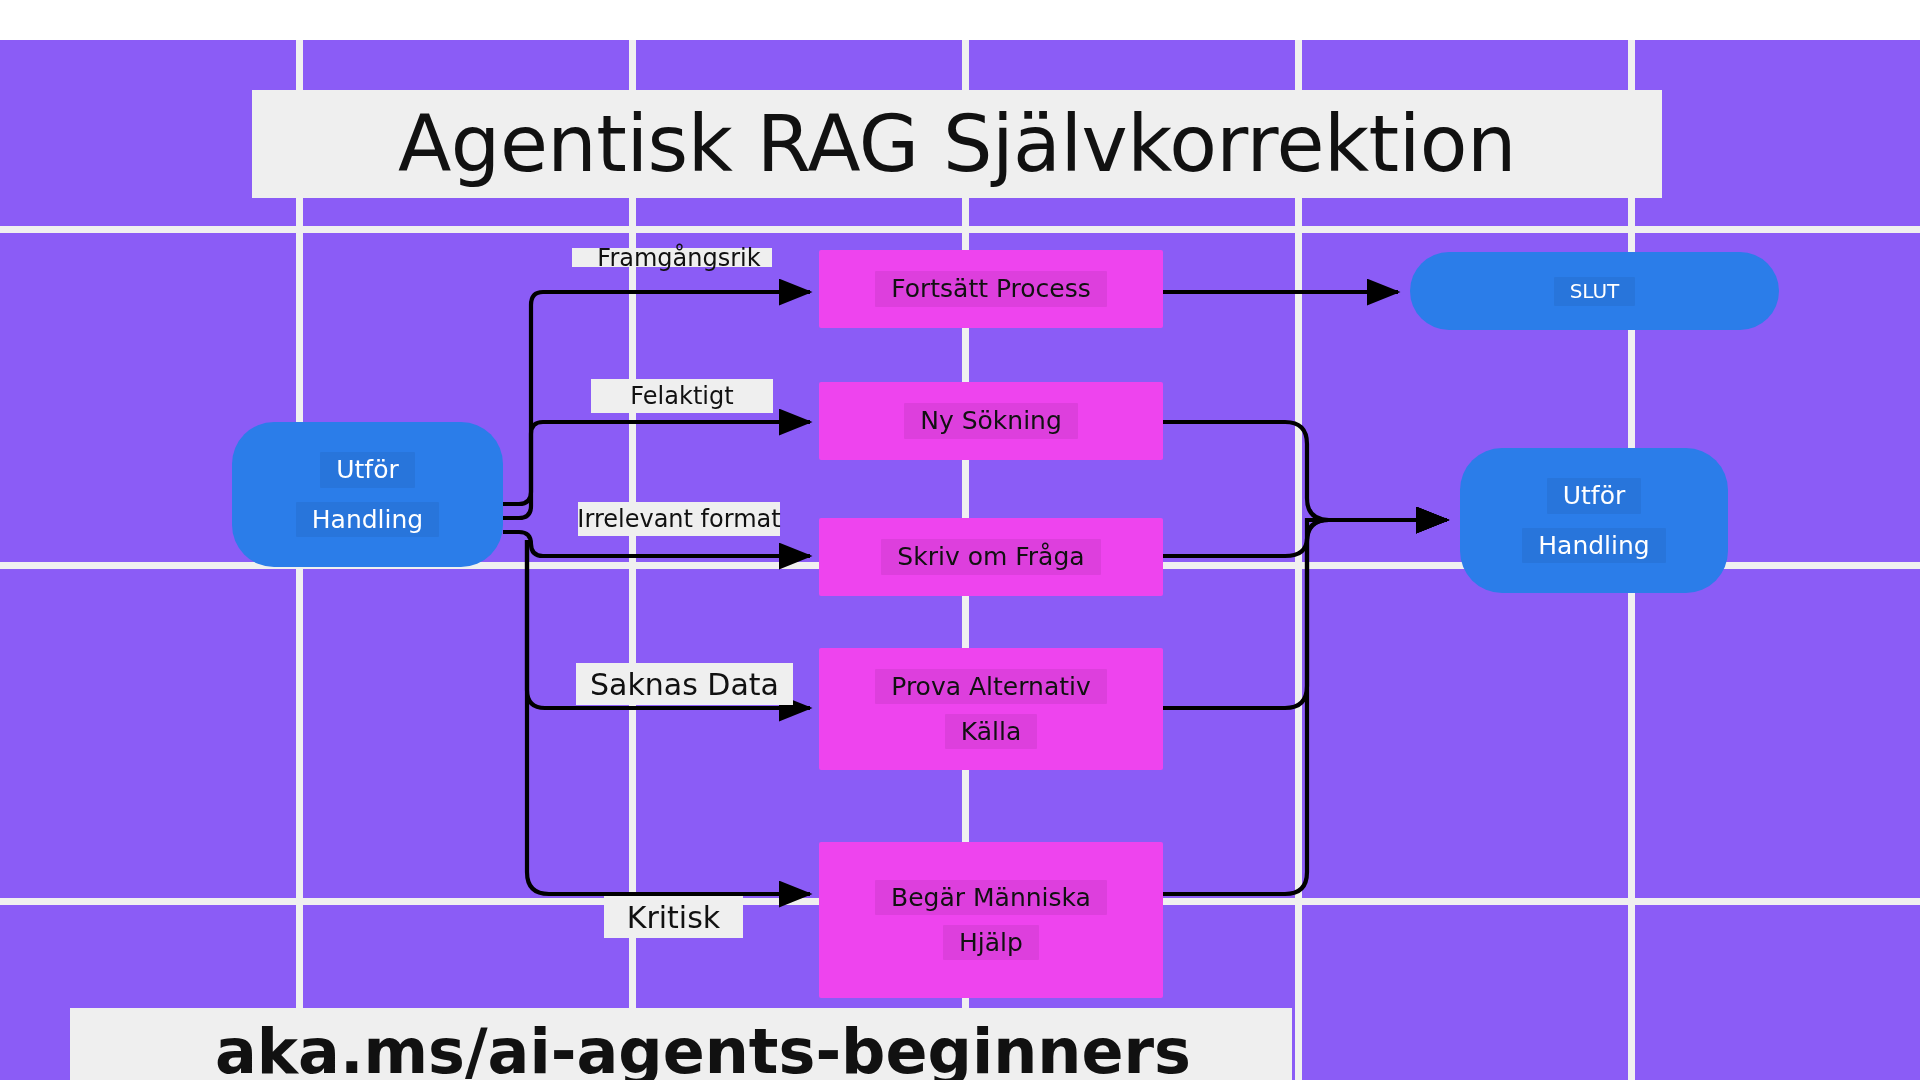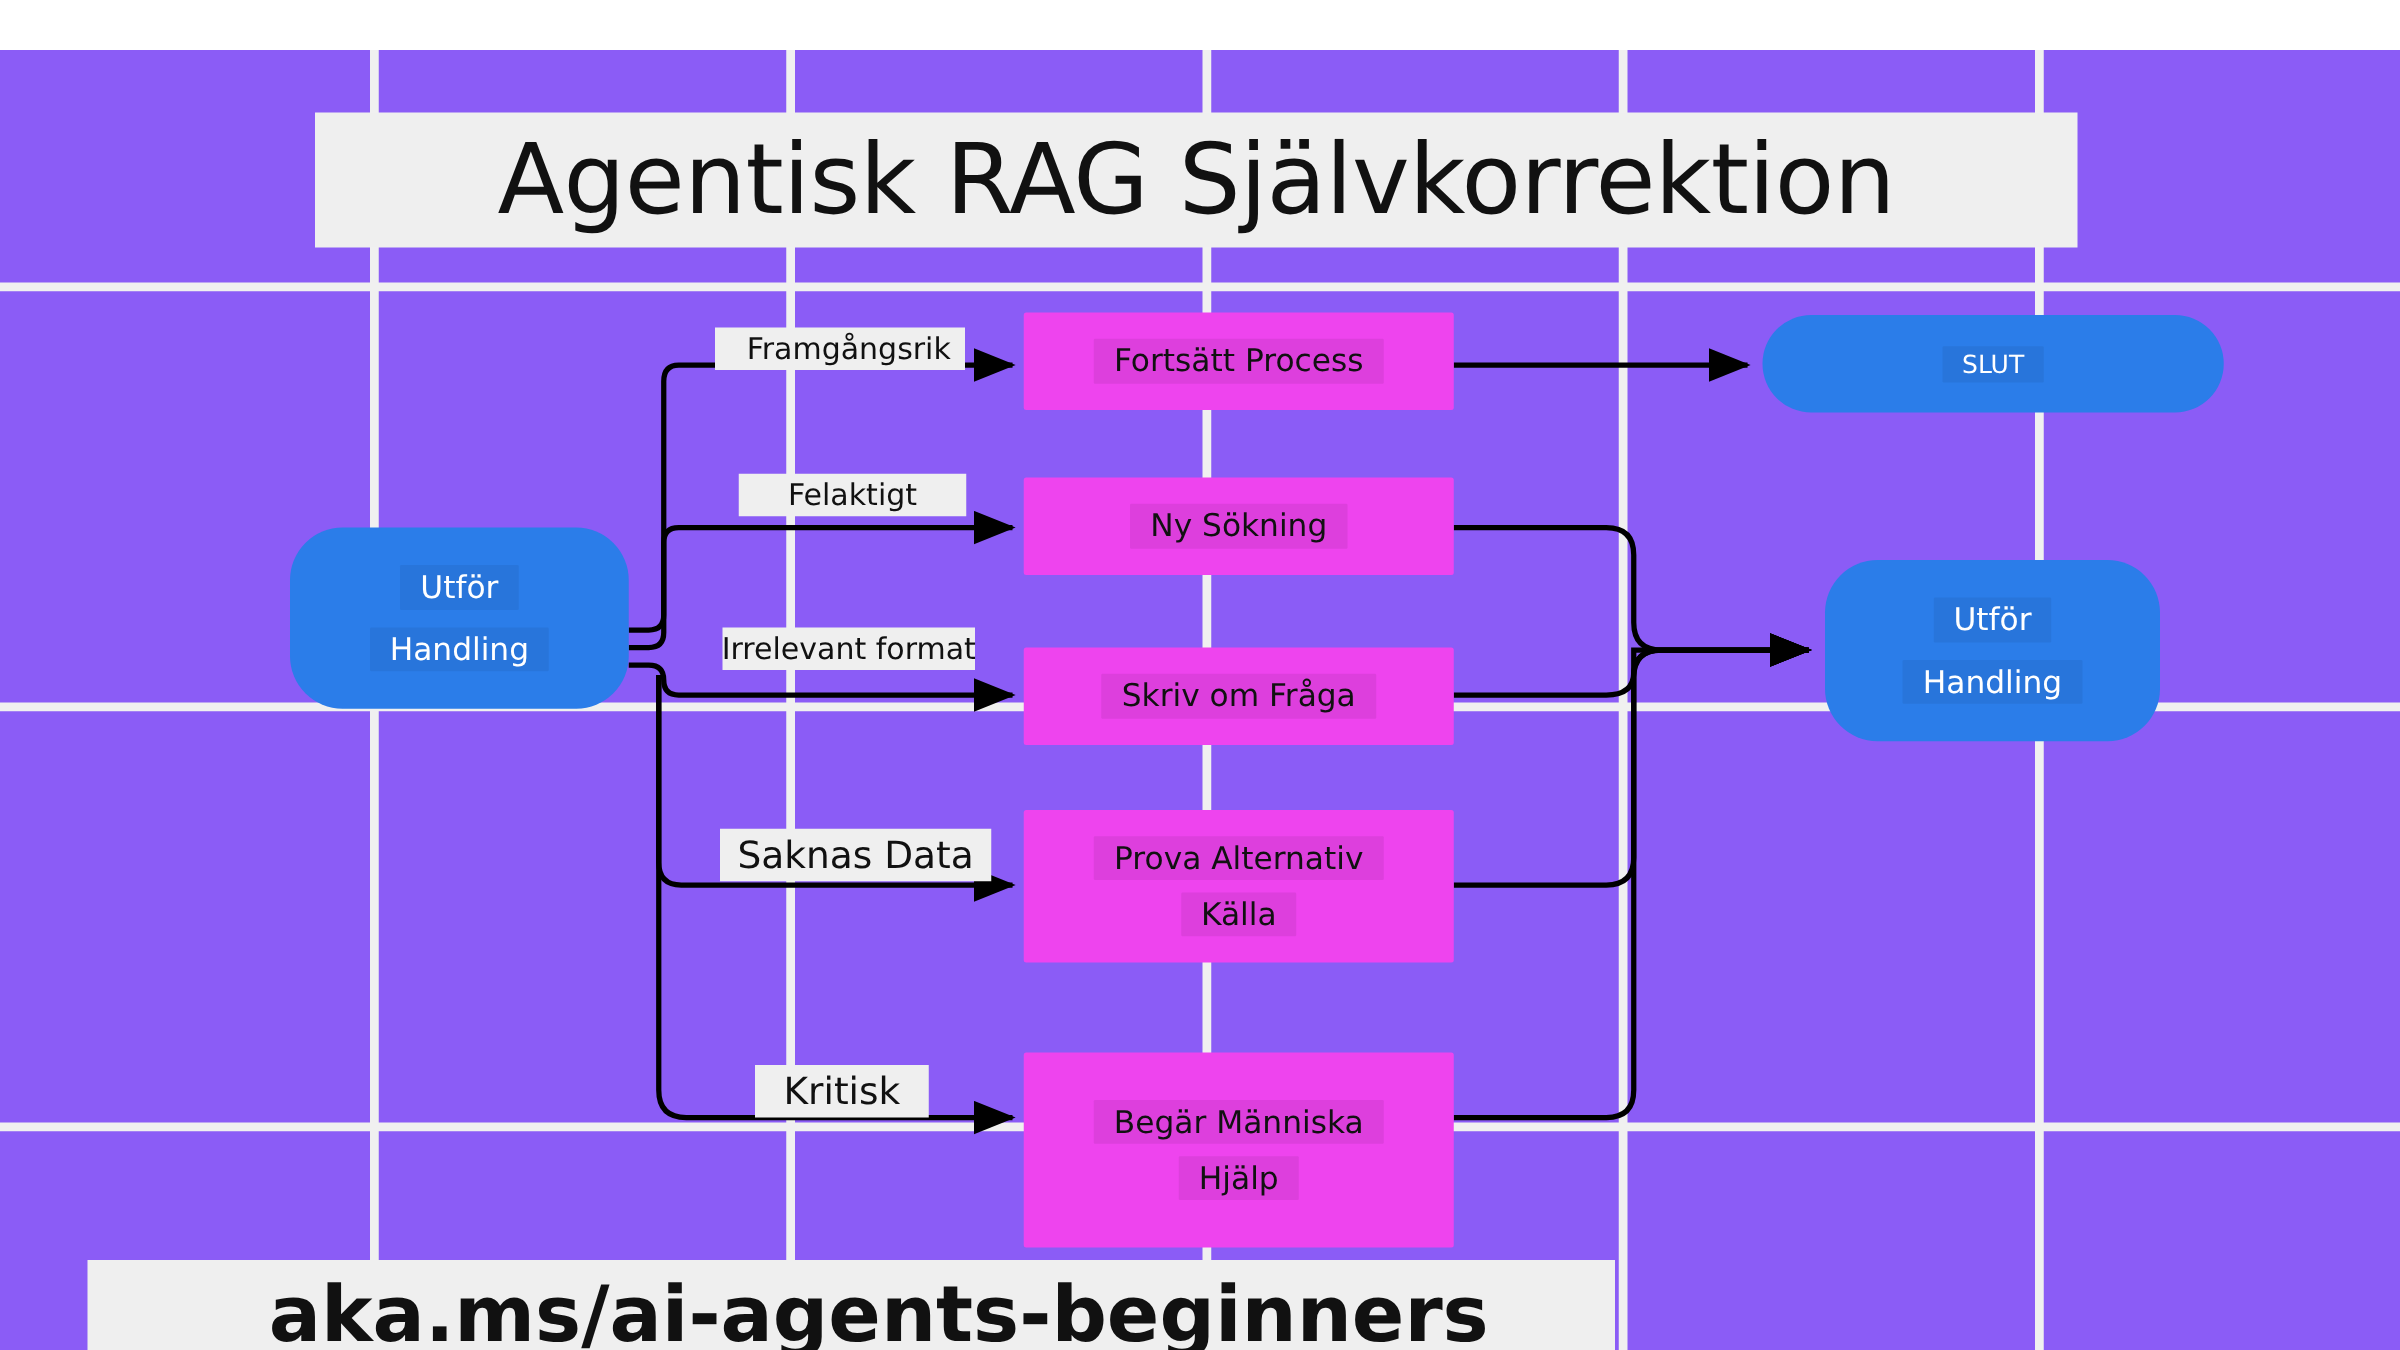--- a/index.html
+++ b/index.html
@@ -162,27 +162,27 @@
 
   <div class="node pill-node" style="left:1410px; top:212px; width:369px; height:78px;">
     <span class="tline">SLUT</span>
   </div>
 
   <div class="node blue-node" style="left:1460px; top:408px; width:268px; height:145px;">
     <span class="tline">Utför</span>
     <span class="tline">Handling</span>
   </div>
 
-  <div class="edge-label" style="left:572px; top:222px; width:200px; height:34px;padding-left:24px;">Framgångsrik</div>
+  <div class="edge-label" style="left:572px; top:208px; width:200px; height:19px;padding-left:24px;">Framgångsrik</div>
 
   <div class="edge-label" style="left:591px; top:339px; width:182px; height:34px;">Felaktigt</div>
 
   <div class="edge-label" style="left:578px; top:462px; width:202px; height:34px;">Irrelevant format</div>
 
   <div class="edge-label lg" style="left:576px; top:623px; width:217px; height:42px;">Saknas Data</div>
 
-  <div class="edge-label lg" style="left:604px; top:812px; width:139px; height:42px;">Kritisk</div>
+  <div class="edge-label lg" style="left:604px; top:856px; width:139px; height:42px;">Kritisk</div>
 
   <div id="footer-banner" class="banner">
     <span>aka.ms/ai-agents-beginners</span>
   </div>
 
 </div>
 
 </body></html>

